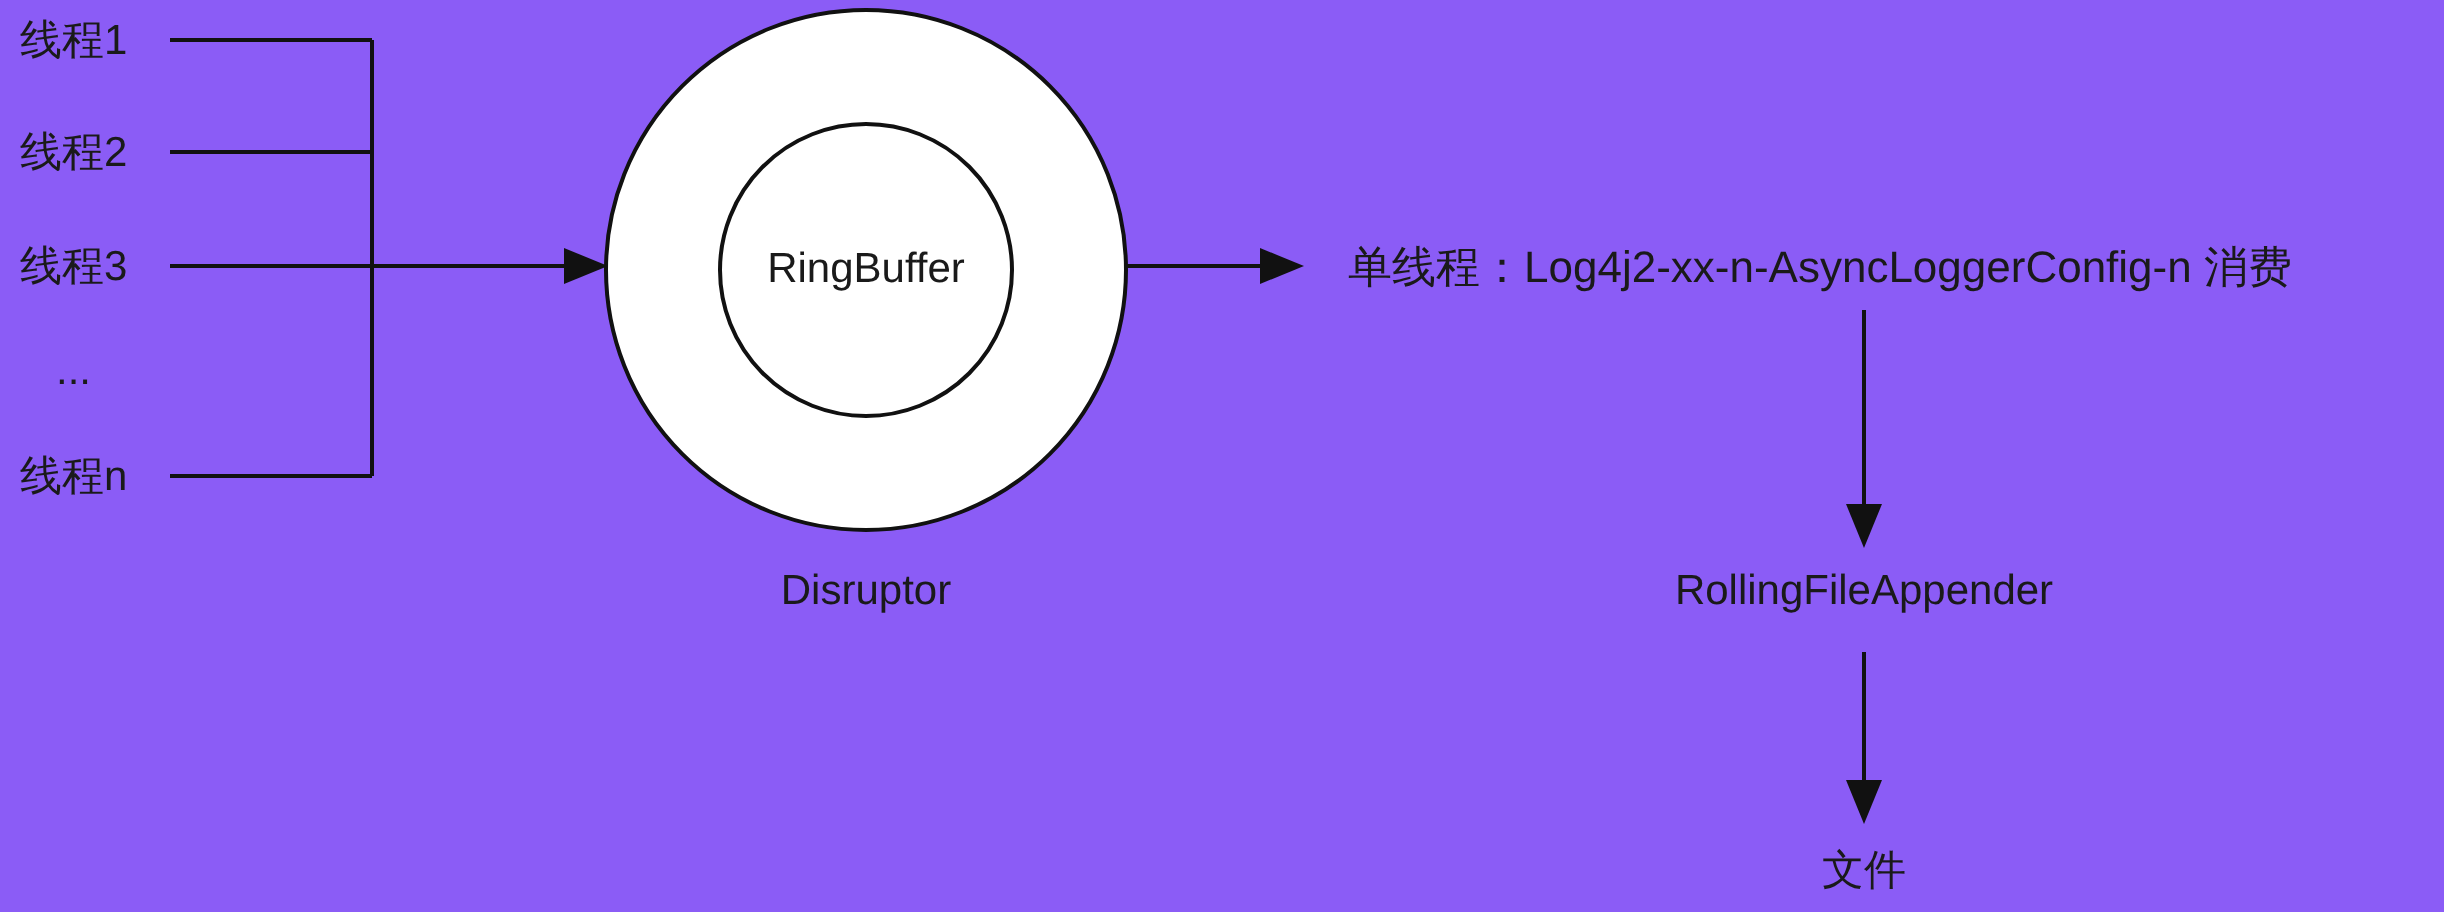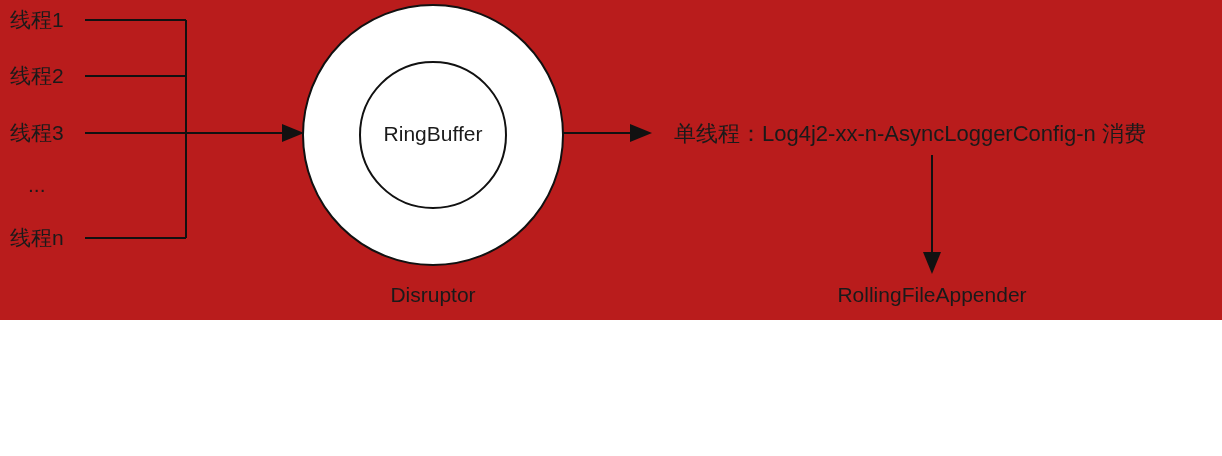--- a/index.html
+++ b/index.html
@@ -4,22 +4,22 @@
 <style>
   
   html, body {
     margin: 0;
     padding: 0;
     background: #ffffff;
   }
   .diagram-canvas {
     position: relative;
     width: 1222px;
-    height: 320px;
-    background: #b91c1c;
+    height: 456px;
+    background: #8b5cf6;
     font-family: "Liberation Sans", sans-serif;
     overflow: hidden;
   }
   svg {
     display: block;
   }
   .ln {
     stroke: #111111;
     stroke-width: 2;
     fill: none;

